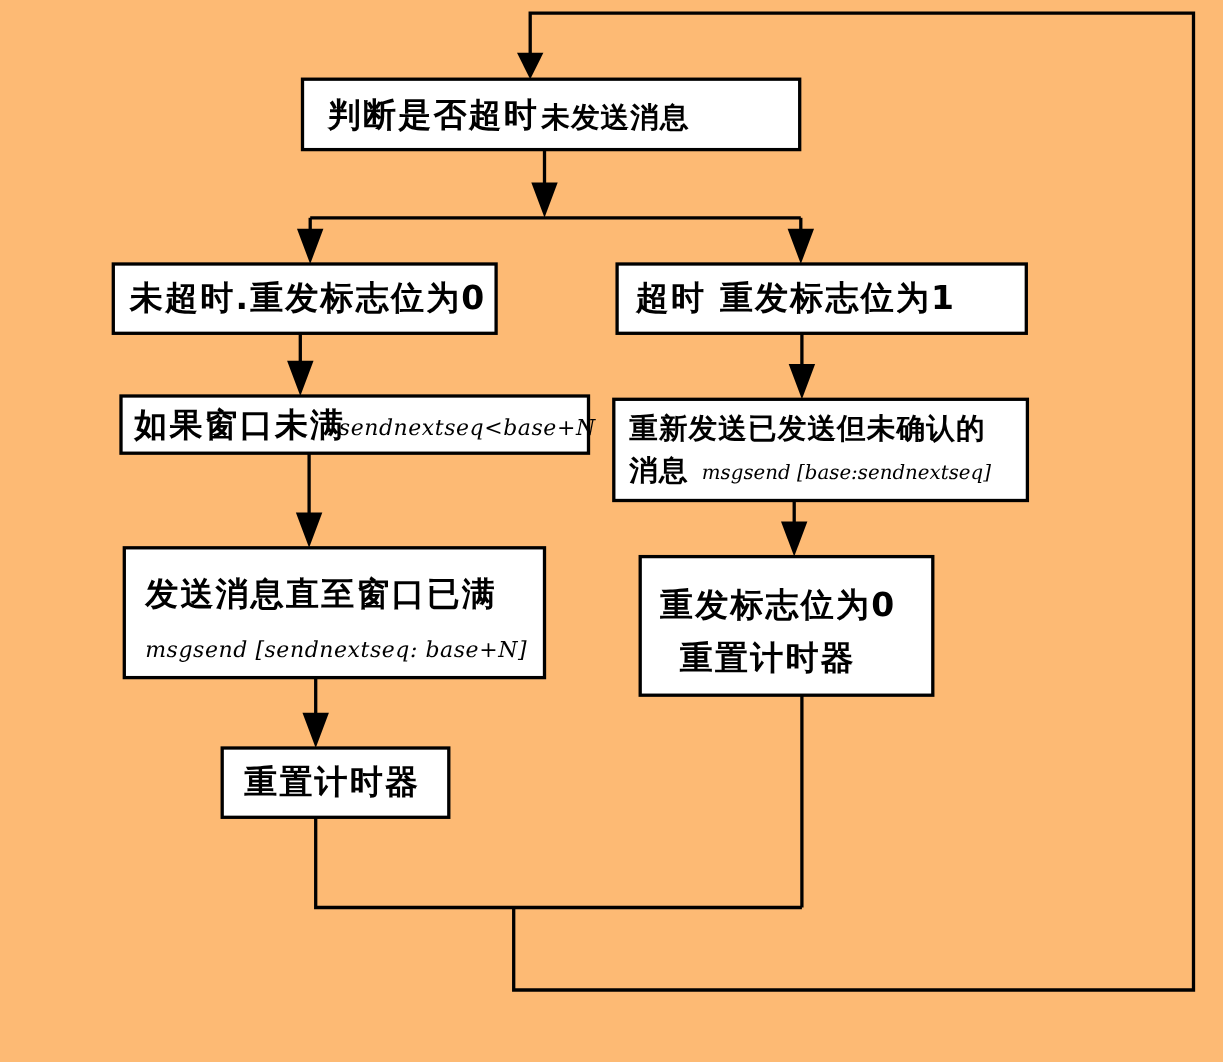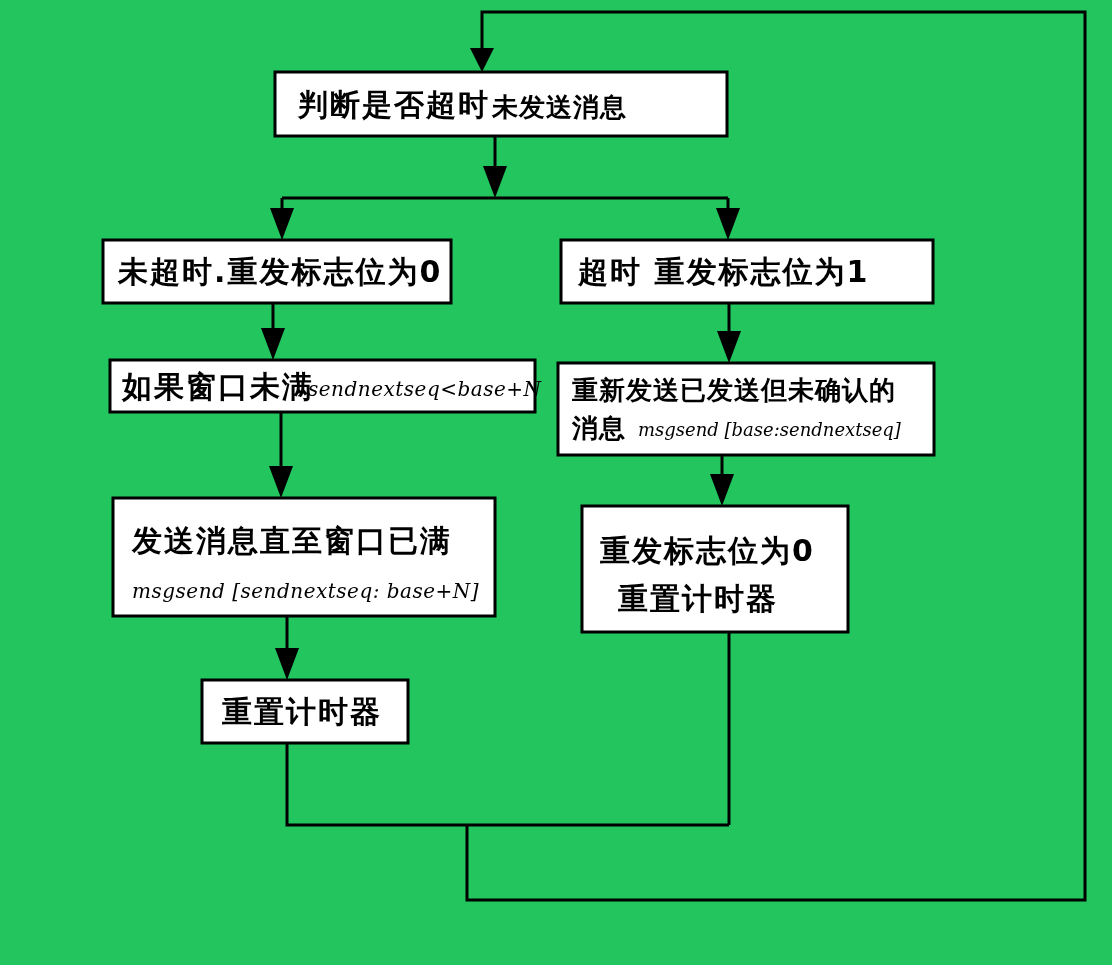--- a/index.html
+++ b/index.html
@@ -10,21 +10,21 @@
   body {
     width: 1112px;
     height: 965px;
     font-family: "Liberation Sans", sans-serif;
     overflow: hidden;
   }
   #flowchart-root {
     position: relative;
     width: 1112px;
     height: 965px;
-    background: #22c55e;
+    background: #fdba74;
   }
   svg#flow-svg {
     position: absolute;
     top: 0;
     left: 0;
     width: 1112px;
     height: 965px;
   }
   .node-box {
     fill: #ffffff;

